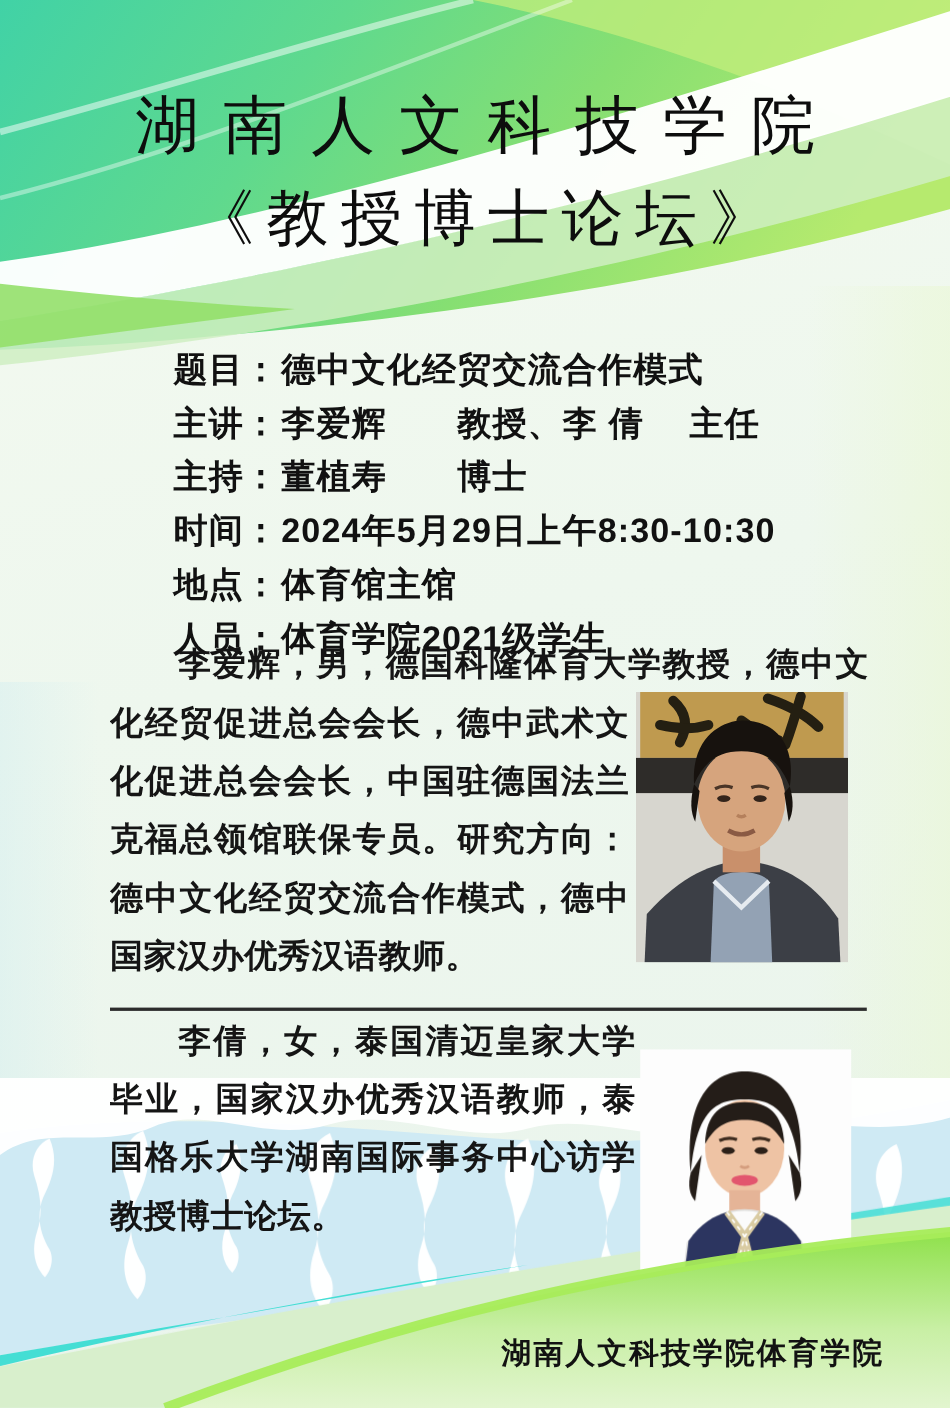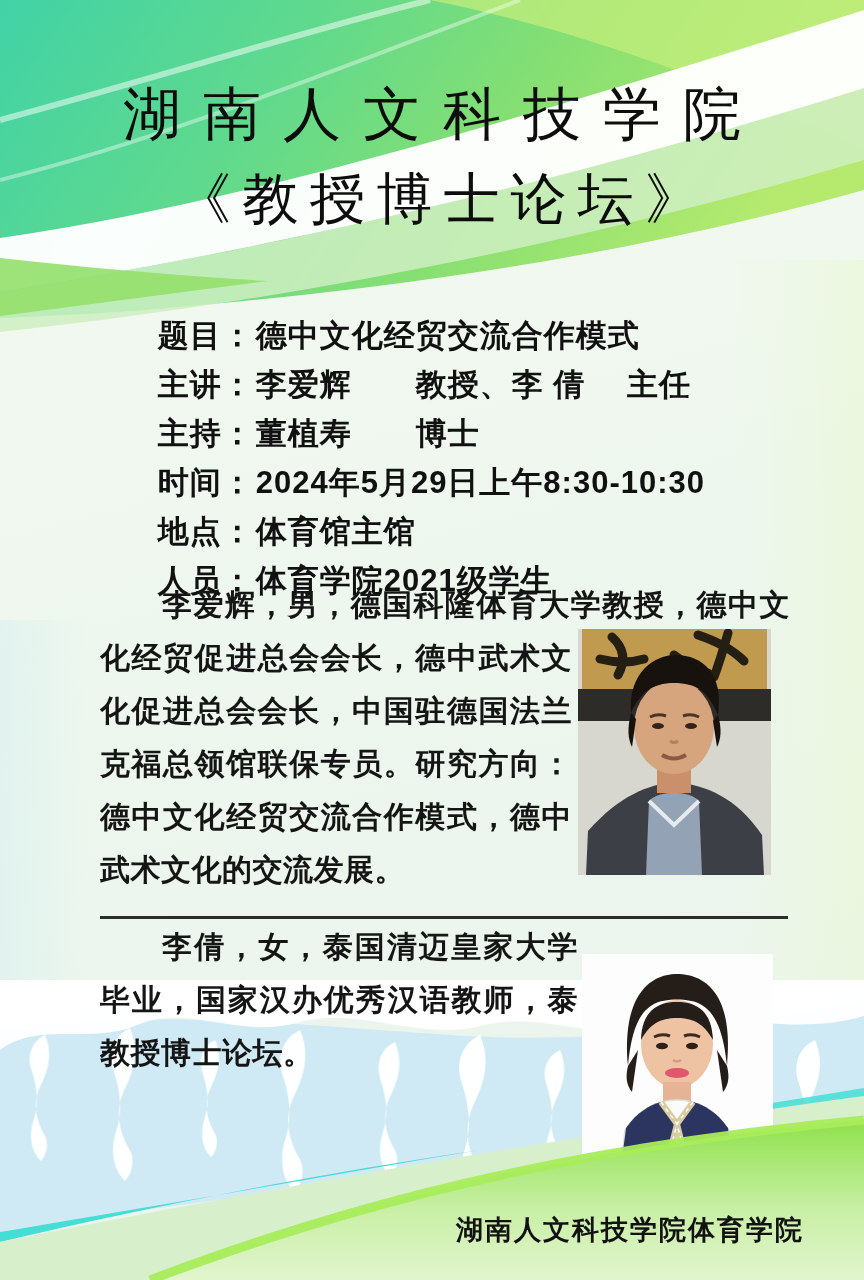--- a/index.html
+++ b/index.html
@@ -119,21 +119,21 @@
       <span class="info-label">人员：</span><span class="info-value">体育学院2021级学生</span>
     </div>
   </div>
 
   <div class="bio bio-1">
     <div class="bio-line indent">李爱辉，男，德国科隆体育大学教授，德中文</div>
     <div class="bio-line narrow">化经贸促进总会会长，德中武术文</div>
     <div class="bio-line narrow">化促进总会会长，中国驻德国法兰</div>
     <div class="bio-line narrow">克福总领馆联保专员。研究方向：</div>
     <div class="bio-line narrow">德中文化经贸交流合作模式，德中</div>
-    <div class="bio-line narrow plain">武术文化的交流发展。</div>
+    <div class="bio-line narrow plain">国家汉办优秀汉语教师。</div>
   </div>
 
   <div class="photo photo-1">
     <svg width="193" height="246" viewBox="0 0 193 246">
       <rect x="0" y="0" width="193" height="246" fill="#d7d6cf"></rect>
       <rect x="4" y="0" width="185" height="60" fill="#bf9a4f"></rect>
       <g stroke="#241f12" stroke-width="9" fill="none" stroke-linecap="round">
         <path d="M34,8 q18,16 6,38"></path>
         <path d="M22,30 q24,6 44,0"></path>
         <path d="M120,6 q30,10 46,26"></path>
@@ -155,20 +155,21 @@
       <path d="M92,112 q4,3 8,0" stroke="#b5805c" stroke-width="3" fill="none"></path>
       <path d="M84,126 q12,7 24,0" stroke="#8a5a44" stroke-width="4" fill="none"></path>
     </svg>
   </div>
 
   <div class="divider"></div>
 
   <div class="bio bio-2">
     <div class="bio-line indent">李倩，女，泰国清迈皇家大学</div>
     <div class="bio-line">毕业，国家汉办优秀汉语教师，泰</div>
+    <div class="bio-line">国格乐大学湖南国际事务中心访学</div>
     <div class="bio-line plain">教授博士论坛。</div>
   </div>
 
   <div class="photo photo-2">
     <svg width="191" height="221" viewBox="0 0 191 221">
       <rect x="0" y="0" width="191" height="221" fill="#fdfdfd"></rect>
       <path d="M46,112 C40,44 66,20 95,20 C126,20 152,44 145,112 C142,80 134,58 118,50 C108,44 82,44 72,50 C56,58 49,80 46,112 Z" fill="#241d18"></path>
       <path d="M46,112 C43,124 45,132 50,138 L56,96 Z" fill="#241d18"></path>
       <path d="M145,112 C148,124 146,132 141,138 L135,96 Z" fill="#241d18"></path>
       <ellipse cx="95" cy="90" rx="36" ry="44" fill="#eec3a4"></ellipse>

